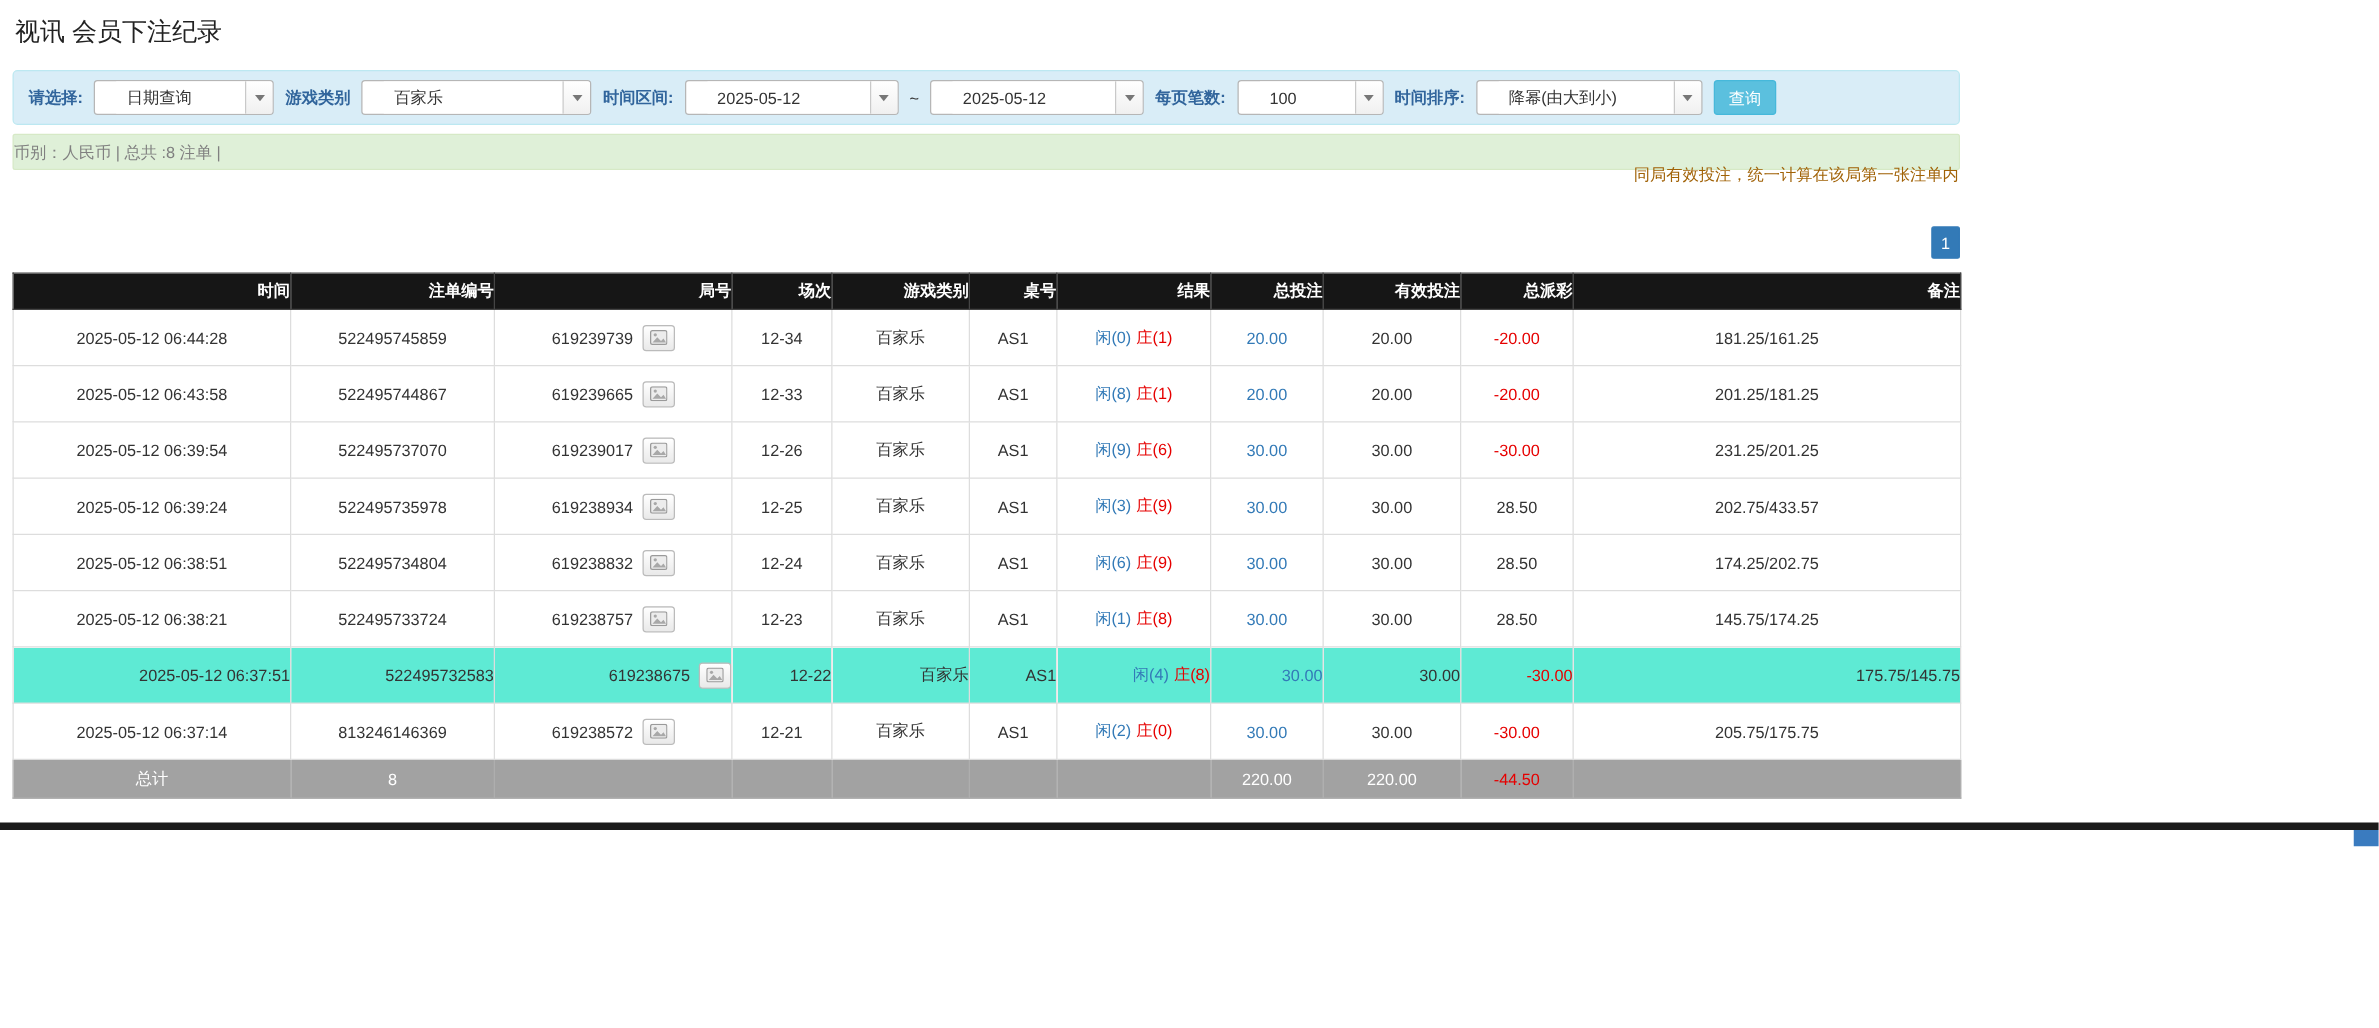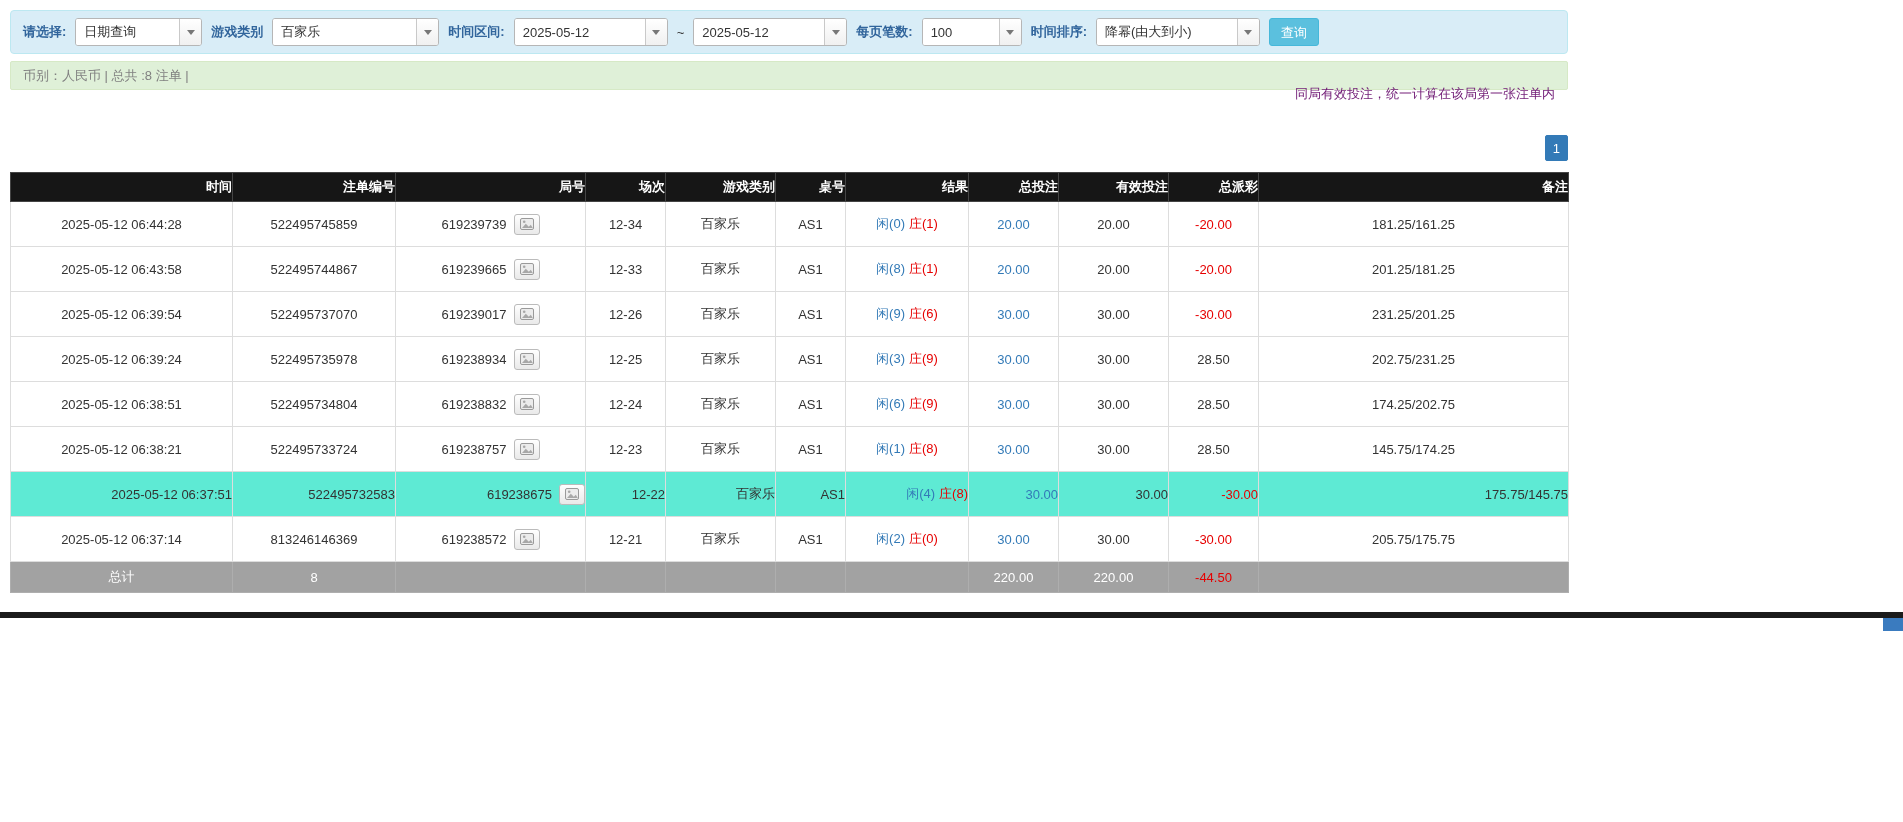--- a/index.html
+++ b/index.html
@@ -35,20 +35,21 @@
     height: 28px;
     overflow: hidden;
   }
   .combo input {
     border: 0; outline: none;
     padding: 0 8px;
     font-size: 13px;
     color: #333;
     font-family: inherit;
     background: #fff;
+    margin-left: 17px;
   }
   .arrow-btn {
     width: 22px;
     border-left: 1px solid #c9c9c9;
     background: linear-gradient(#ffffff, #f0f0f0);
     display: flex; align-items: center; justify-content: center;
     cursor: pointer;
   }
   .caret {
     width: 0; height: 0;
@@ -68,28 +69,28 @@
     cursor: pointer;
     height: 28px;
   }
 
   
   .summary-bar {
     margin-top: 7px;
     background: #dff0d8;
     border: 1px solid #d6e9c6;
     border-radius: 2px;
-    padding: 6px 12px;
+    padding: 6px 0;
     height: 29px;
     display: flex;
     align-items: center;
     justify-content: space-between;
   }
   .summary-left { color: #808080; }
-  .summary-right { color: #701a75; margin-top: 36px; }
+  .summary-right { color: #a16207; margin-top: 36px; }
 
   
   .pagination-row { margin-top: 45px; display: flex; justify-content: flex-end; }
   .page-btn {
     min-width: 23px; height: 26px;
     background: #337ab7;
     border: 1px solid #337ab7;
     color: #fff;
     font-size: 13px;
     display: flex; align-items: center; justify-content: center;
@@ -144,20 +145,21 @@
   
   .footer-strip { margin-top: 19px; width: 100%; height: 6px; background: #1b1b1b; position: relative; }
   .footer-blue  { position: absolute; right: 0; top: 6px; width: 20px; height: 13px; background: #3a7bbf; border: 0; cursor: pointer; }
   .bottom-space { height: 132px; }
 </style>
 </head>
 <body>
 
 <div class="content">
 
+  <h1 class="page-title">视讯 会员下注纪录</h1>
 
   <div class="filter-bar">
     <span class="filter-label">请选择:</span>
     <span class="combo">
       <input type="text" readonly="" style="width: 103px;" value="日期查询">
       <span class="arrow-btn">
           <span class="caret"></span>
         </span>
     </span>
 
@@ -337,21 +339,21 @@
     </td>
     <td><span>12-25</span></td>
     <td><span>百家乐</span></td>
     <td><span>AS1</span></td>
     <td>
       <span class="result-player">闲(3)</span><span class="result-banker">庄(9)</span>
     </td>
     <td><span class="blue">30.00</span></td>
     <td><span>30.00</span></td>
     <td><span>28.50</span></td>
-    <td><span>202.75/231.25</span></td>
+    <td><span>202.75/433.57</span></td>
   </tr>
         <tr>
     <td><span>2025-05-12 06:38:51</span></td>
     <td><span>522495734804</span></td>
     <td>
       <span class="round-wrap">
         <span>619238832</span>
         <button class="icon-btn">
           <svg width="14" height="12" viewBox="0 0 14 12">
             <rect x="0.5" y="0.5" width="13" height="11" rx="1.5" fill="#ececec" stroke="#9a9a9a"></rect>

